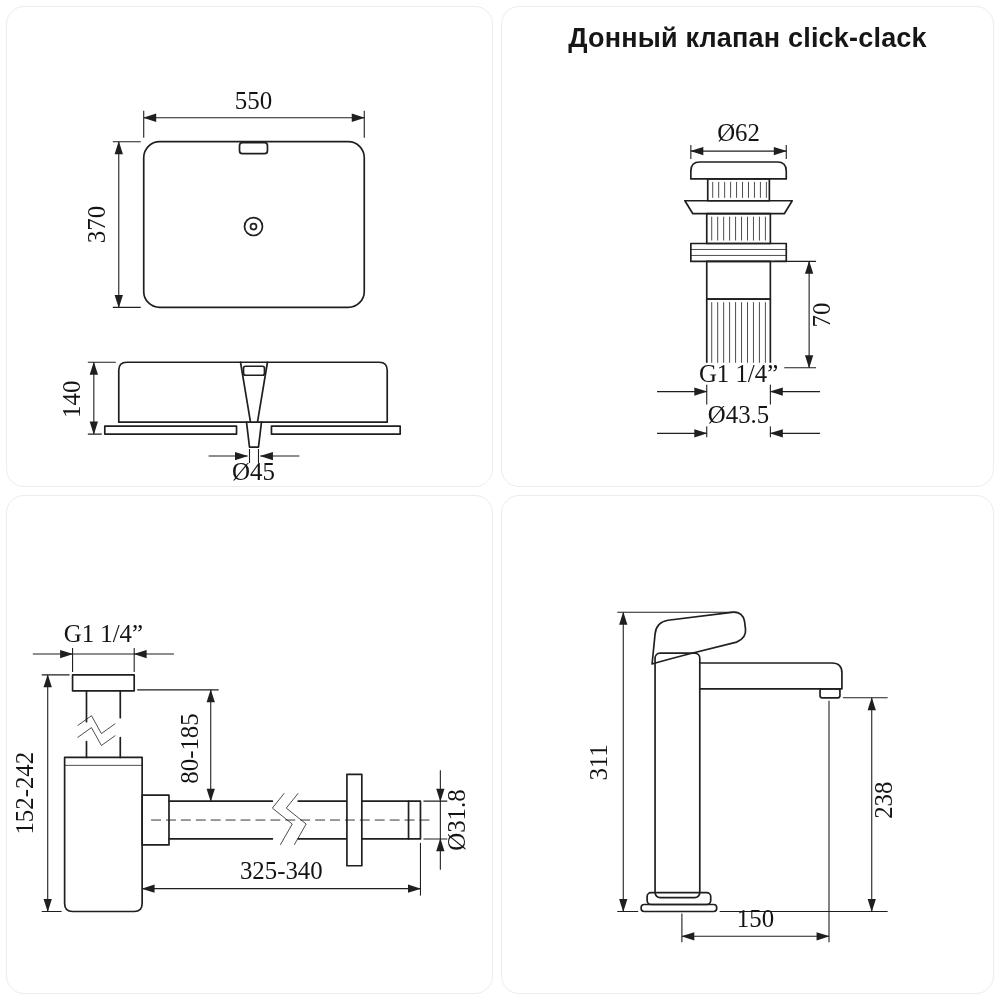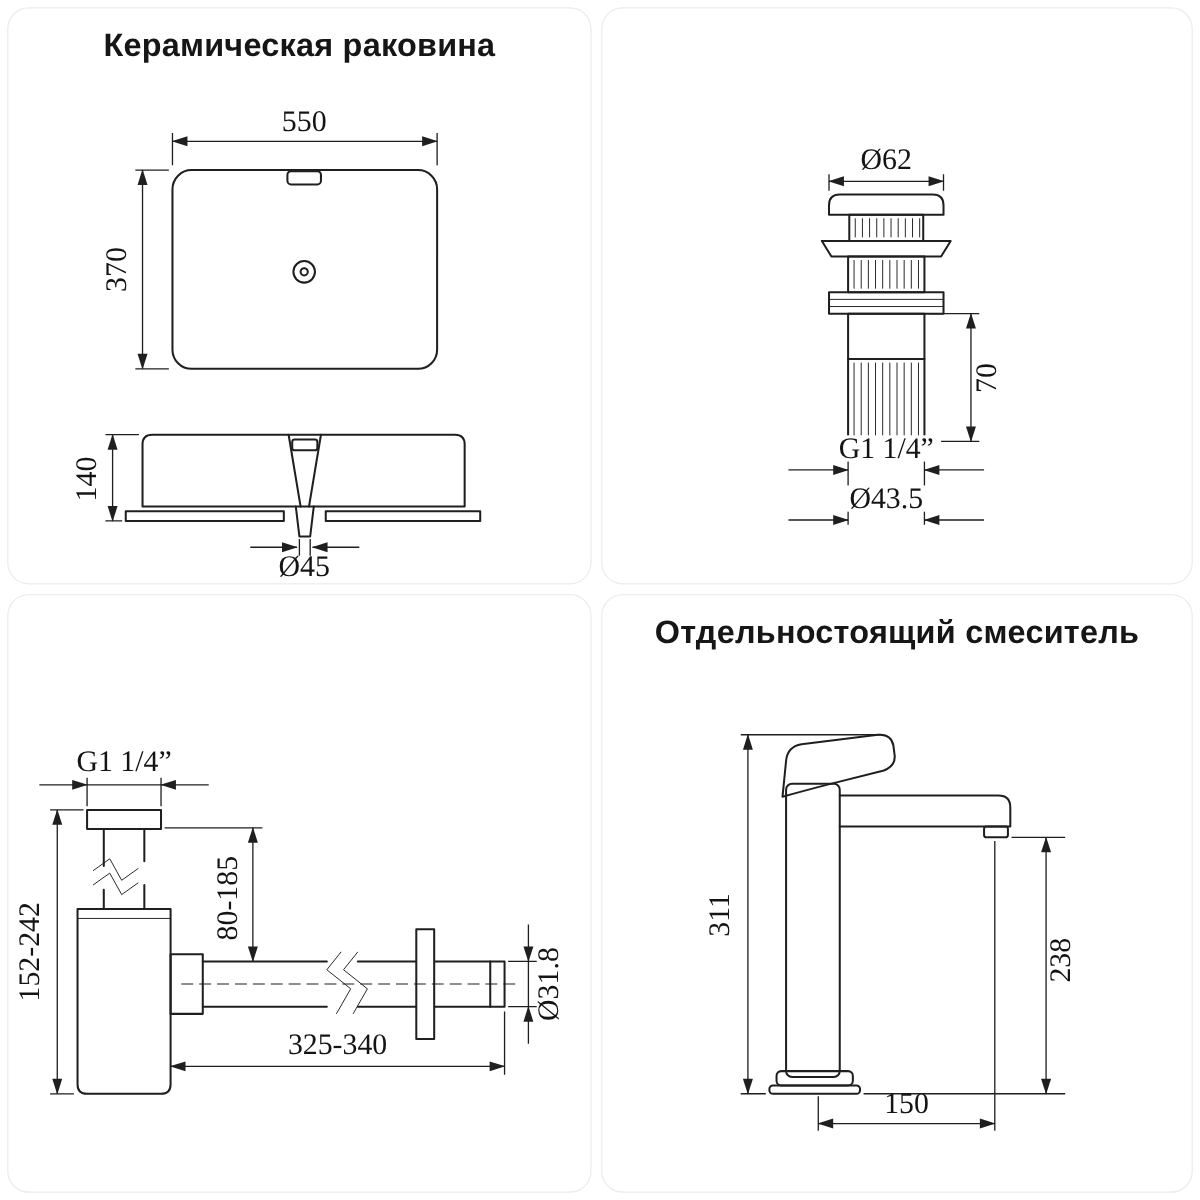--- a/index.html
+++ b/index.html
@@ -21,21 +21,20 @@
   .cl{fill:none;stroke:#1f1f1f;stroke-width:0.9;stroke-dasharray:10 5;}
   .t {font-family:"Liberation Serif",serif;font-size:25px;fill:#141414;text-anchor:middle;}
   .wm{fill:#ffffff;stroke:none;}
 </style>
 </head>
 <body>
 
 <div class="sheet">
 
   <div class="card" id="card-sink">
-    <h2>Керамическая раковина</h2>
     <svg viewBox="6 6 486 480">
       <defs>
         <marker id="mTL" viewBox="0 0 12 8" refX="11" refY="4" markerWidth="13" markerHeight="9" orient="auto-start-reverse">
           <path d="M0.5,0.5 L11.5,4 L0.5,7.5 Z" fill="#1f1f1f"></path>
         </marker>
       </defs>
       <g>
         <rect class="o" x="143" y="141" width="221" height="166" rx="16"></rect>
         <rect class="o" x="239" y="142" width="28" height="11" rx="3"></rect>
         <circle class="o" cx="253" cy="226" r="9"></circle>
@@ -67,20 +66,21 @@
       <g>
         <path class="d" d="M249,449V463 M258,449V463"></path>
         <line class="d" x1="208" y1="456" x2="247" y2="456" marker-end="url(#mTL)"></line>
         <line class="d" x1="299" y1="456" x2="260" y2="456" marker-end="url(#mTL)"></line>
         <text class="t" x="253" y="480">Ø45</text>
       </g>
     </svg>
   </div>
 
   <div class="card" id="card-valve">
+    <h2>Донный клапан click-clack</h2>
     <svg viewBox="500 6 494 480">
       <defs>
         <marker id="mTR" viewBox="0 0 12 8" refX="11" refY="4" markerWidth="13" markerHeight="9" orient="auto-start-reverse">
           <path d="M0.5,0.5 L11.5,4 L0.5,7.5 Z" fill="#1f1f1f"></path>
         </marker>
       </defs>
       <g>
         <path class="o" d="M690,178V170Q690,161 699,161H777Q786,161 786,170V178Z"></path>
         <rect class="o" x="707" y="178" width="62" height="22"></rect>
         <path class="h" d="M712,181V197M718,181V197M724,181V197M730,181V197M736,181V197M742,181V197M748,181V197M754,181V197M760,181V197M766,181V197"></path>
@@ -165,21 +165,20 @@
       </g>
       <g>
         <line class="d" x1="421" y1="843" x2="421" y2="896"></line>
         <line class="d" x1="141" y1="889" x2="421" y2="889" marker-start="url(#mBL)" marker-end="url(#mBL)"></line>
         <text class="t" x="281" y="879">325-340</text>
       </g>
     </svg>
   </div>
 
   <div class="card" id="card-mixer">
-    <h2>Отдельностоящий смеситель</h2>
     <svg viewBox="500 494 494 500">
       <defs>
         <marker id="mBR" viewBox="0 0 12 8" refX="11" refY="4" markerWidth="13" markerHeight="9" orient="auto-start-reverse">
           <path d="M0.5,0.5 L11.5,4 L0.5,7.5 Z" fill="#1f1f1f"></path>
         </marker>
       </defs>
       <g>
         <path class="o" d="M651,663L654,633Q655,621 667,619L731,611Q742,610 744,620L745,628Q746,637 736,641L688,653Q665,659 651,663Z"></path>
         <rect class="o" x="654" y="652" width="45" height="246" rx="5"></rect>
         <path class="o" d="M699,662H832Q842,662 842,672V688H699"></path>

